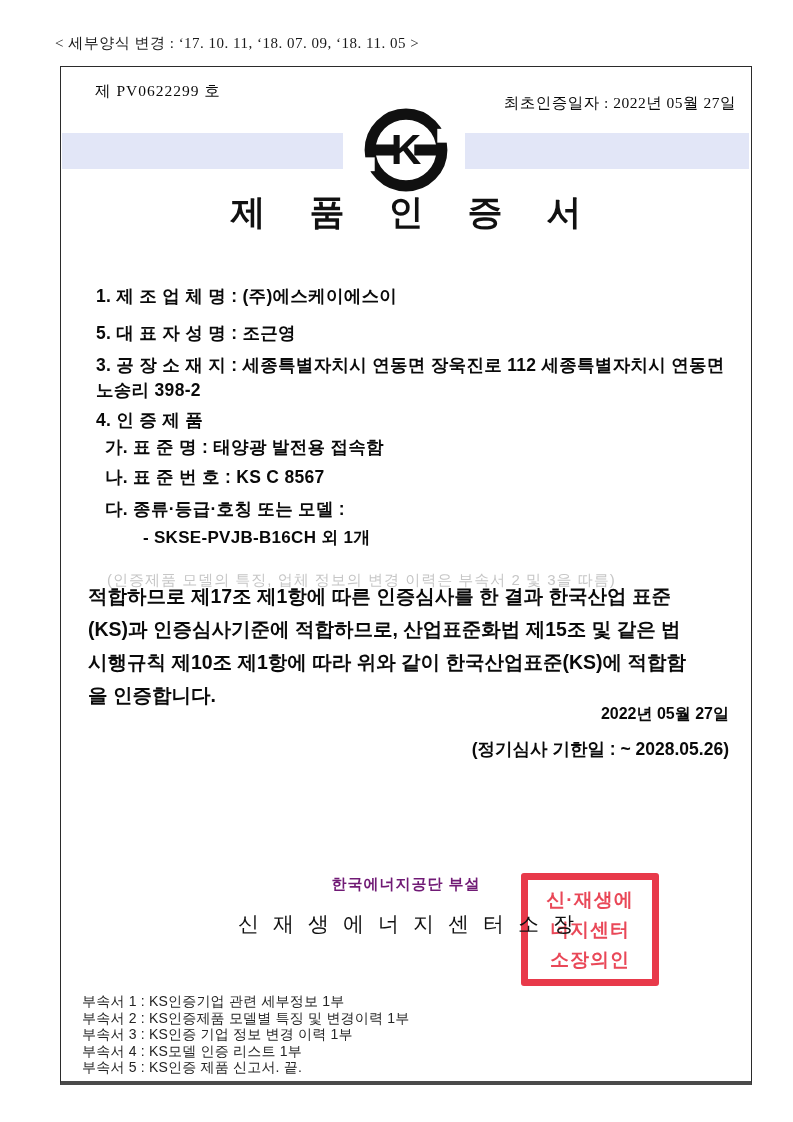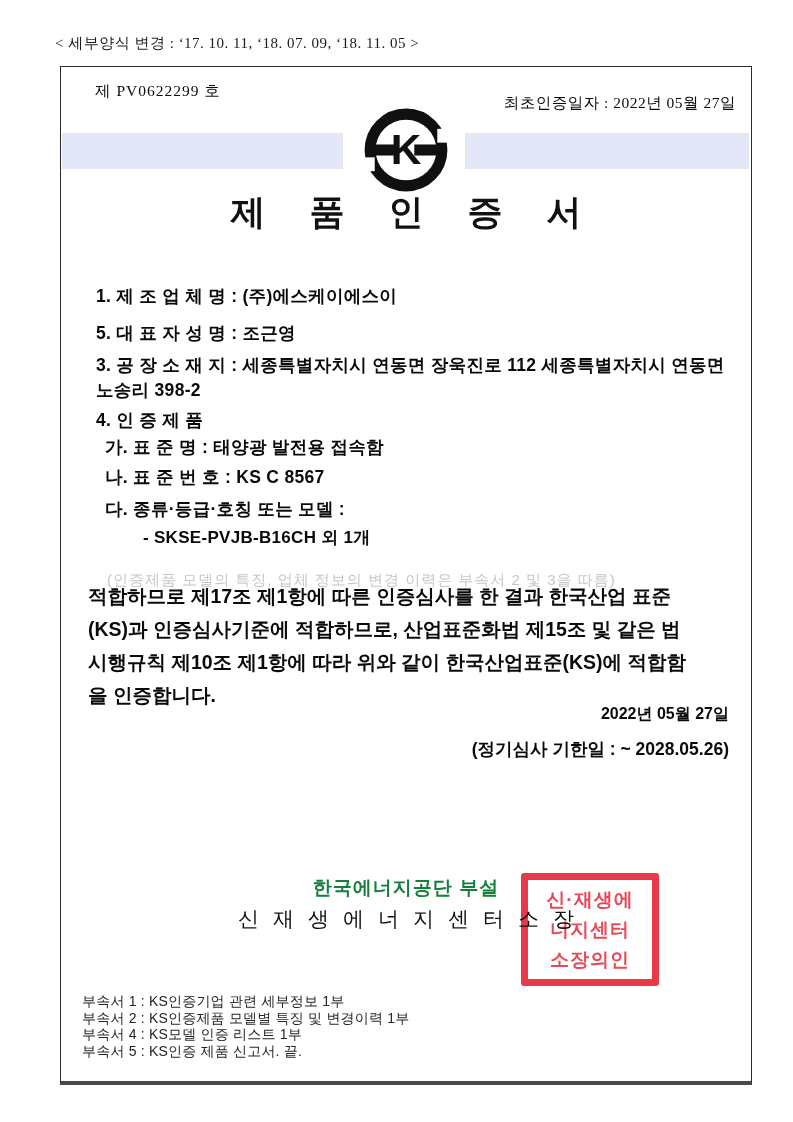--- a/index.html
+++ b/index.html
@@ -47,21 +47,21 @@
   .l-item4c { left:44px; top:430px; }
   .l-model  { left:82px; top:459px; font-size:17px; }
   .l-note   { left:46px; top:504px; font-weight:normal; color:#c6c6c6; font-size:15px; letter-spacing:1px; }
   .statement { position:absolute; left:27px; top:513px; width:648px; }
   .statement .st-line {
     font-weight:bold; font-size:19.5px; line-height:33px; color:#0a0a0a; white-space:nowrap;
   }
   .issue-date     { position:absolute; right:22px; top:637px; font-weight:bold; font-size:16px; white-space:nowrap; }
   .review-deadline{ position:absolute; right:22px; top:670px; font-weight:bold; font-size:17.5px; white-space:nowrap; }
   .issuer { position:absolute; left:130px; top:808px; width:430px; text-align:center; z-index:2; }
-  .affiliation { color:#15803d; font-weight:bold; font-size:19px; margin-bottom:4px; letter-spacing:1px; }
+  .affiliation { color:#701a75; font-weight:bold; font-size:15px; margin-bottom:16px; letter-spacing:1px; }
   .signature {
     font-family:"Liberation Serif", serif; font-size:21px; color:#111;
     letter-spacing:14px; transform:translateX(7px); white-space:nowrap;
   }
   .stamp {
     position:absolute; left:460px; top:806px; width:124px; height:99px;
     border:7px solid #e8394a; border-radius:3px; z-index:1;
     display:flex; flex-direction:column; justify-content:center; align-items:center;
   }
   .stamp-row {
@@ -129,18 +129,19 @@
     </div>
 
     <div class="issuer">
       <div class="affiliation">한국에너지공단 부설</div>
       <div class="signature">신재생에너지센터소장</div>
     </div>
 
     <div class="appendix">
       <div class="ap-line">부속서 1 : KS인증기업 관련 세부정보 1부</div>
       <div class="ap-line">부속서 2 : KS인증제품 모델별 특징 및 변경이력 1부</div>
+      <div class="ap-line">부속서 3 : KS인증 기업 정보 변경 이력 1부</div>
       <div class="ap-line">부속서 4 : KS모델 인증 리스트 1부</div>
       <div class="ap-line">부속서 5 : KS인증 제품 신고서. 끝.</div>
     </div>
 
   </div>
 </div>
 
 </body></html>

